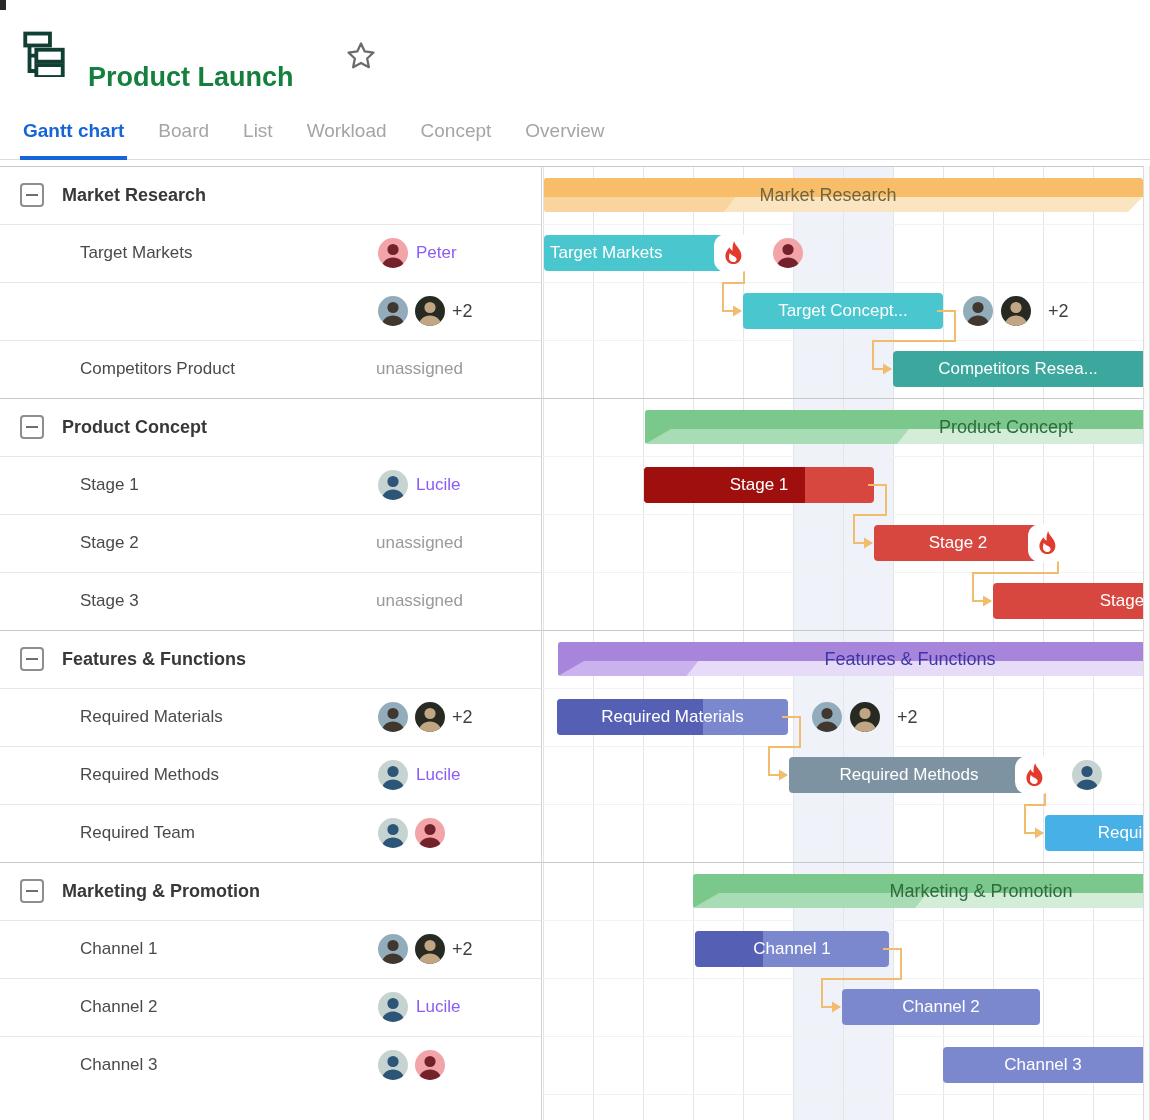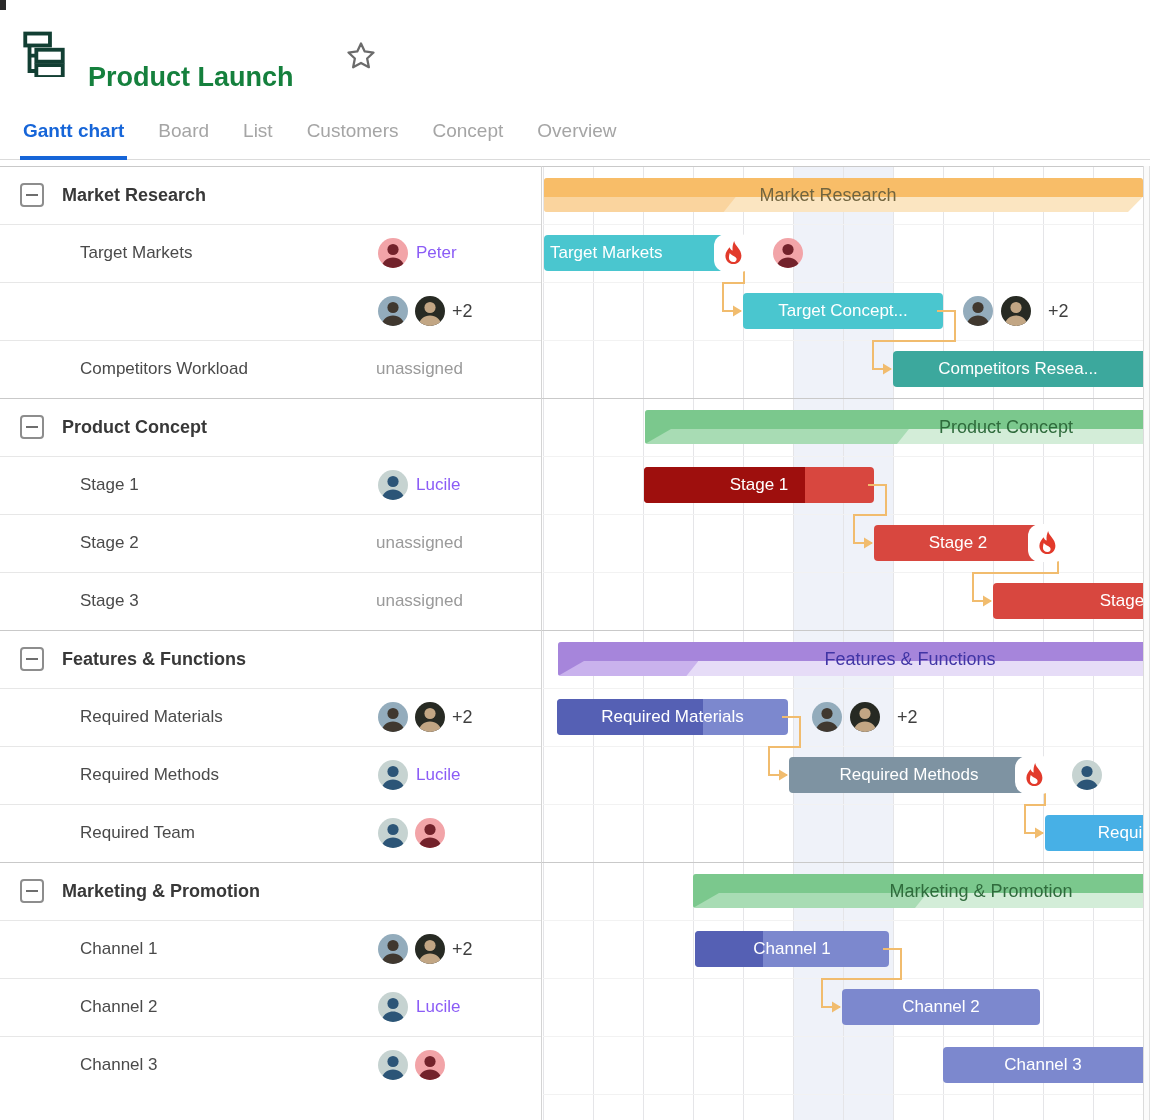--- a/index.html
+++ b/index.html
@@ -69,21 +69,21 @@
   </svg>
   <div class="page-title">Product Launch</div>
   <svg class="star" viewBox="0 0 24 24">
     <path d="M12 2.6 L14.8 8.6 L21.4 9.4 L16.6 13.9 L17.9 20.4 L12 17.2 L6.1 20.4 L7.4 13.9 L2.6 9.4 L9.2 8.6 Z" fill="none" stroke="#6b6b6b" stroke-width="1.7" stroke-linejoin="round"></path>
   </svg>
 
   <div class="tabs" id="tabs">
       <div class="tab active">Gantt chart</div>
       <div class="tab">Board</div>
       <div class="tab">List</div>
-      <div class="tab">Customers</div>
+      <div class="tab">Workload</div>
       <div class="tab">Concept</div>
       <div class="tab">Overview</div>
     </div>
 
   <div class="region" id="region">
     <div id="chart-bg">
         <div class="weekend" style="left:793px;width:100px;background:#EFF2F9"></div>
         <div class="gridline" style="left:543px;background:#E5E5E8"></div>
         <div class="gridline" style="left:593px;background:#E5E5E8"></div>
         <div class="gridline" style="left:643px;background:#E5E5E8"></div>
@@ -154,21 +154,21 @@
               </svg></span>
             <span class="avatar" style="left:415px"><svg viewBox="0 0 30 30" width="100%" height="100%">
                 <rect width="30" height="30" fill="#272A23"></rect>
                 <circle cx="15" cy="11.5" r="5.6" fill="#C2A684"></circle>
                 <path d="M3.5 31 C3.5 23.5 9 19.5 15 19.5 C21 19.5 26.5 23.5 26.5 31 Z" fill="#C2A684"></path>
               </svg></span>
             <span class="aplus" style="left:452px">+2</span>
           </span>
         </div>
         <div class="lrow" style="top:174px">
-          <span class="tlabel">Competitors Workload</span>
+          <span class="tlabel">Competitors Product</span>
           <span class="acell">
             <span class="unas">unassigned</span>
           </span>
         </div>
         <div class="lrow" style="top:232px">
           <span class="minus-btn">
             <i></i>
           </span>
           <span class="glabel">Product Concept</span>
         </div>

